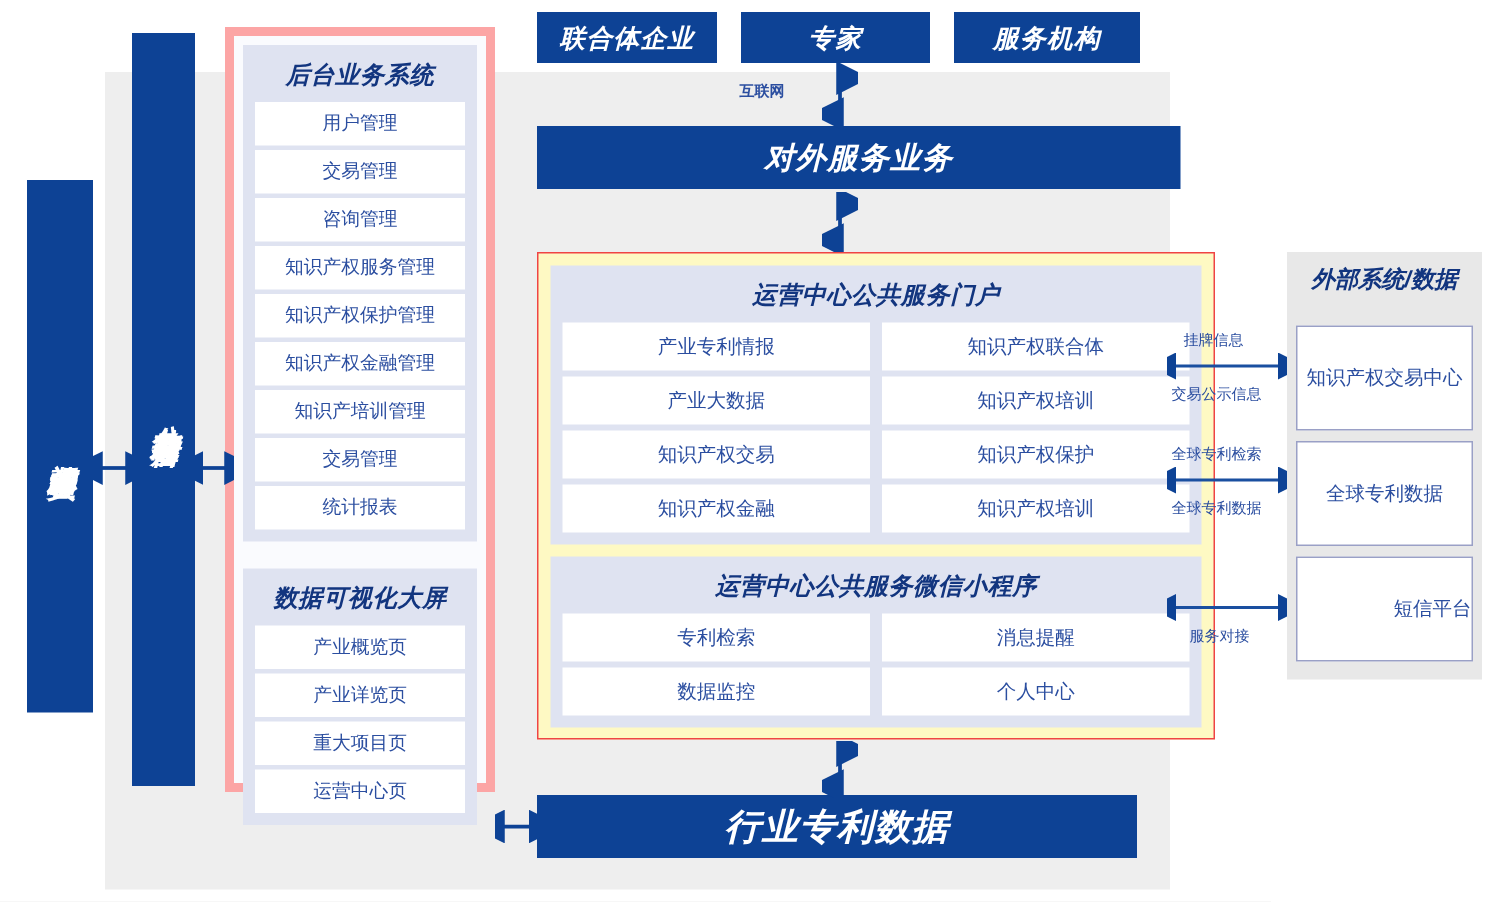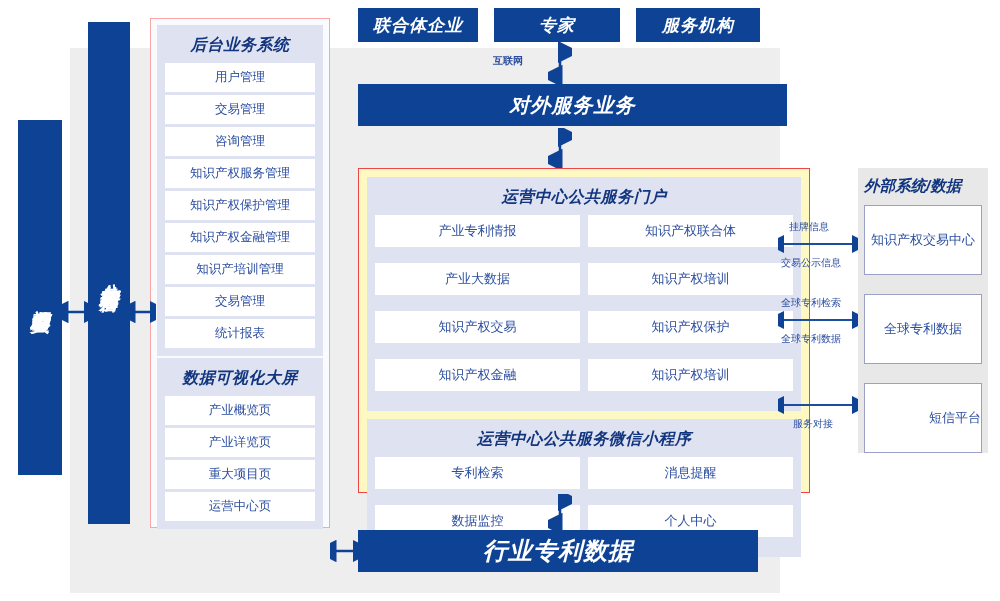--- a/index.html
+++ b/index.html
@@ -42,28 +42,28 @@
     font-size:19px;
     padding:6px 0;
     line-height:1.35;
   }
   #vbar-admin{ left:18px; top:120px; width:44px; height:355px; }
   #vbar-public{ left:88px; top:22px; width:42px; height:502px; }
 
   
   #backendcol{
     position:absolute; left:150px; top:18px; width:180px; height:510px;
-    border:1px solid #fca5a5; background:#fafbfe;
+    border:6px solid #fca5a5; background:#fafbfe;
     padding:6px;
   }
   .panel{
     background:#dfe3f1;
     padding:6px 8px 8px 8px;
   }
-  .panel + .panel{ margin-top:2px; }
+  .panel + .panel{ margin-top:18px; }
   .panel-title{
     text-align:center; color:#12357f; font-weight:bold; font-style:italic;
     font-size:16px; padding:4px 0 7px 0; letter-spacing:.5px;
   }
   .cell{
     background:#ffffff;
     color:#2b4ea0;
     font-size:12.5px;
     text-align:center;
     padding:6px 2px;
@@ -75,40 +75,40 @@
   
   #svc-top{
     position:absolute; left:358px; top:84px; width:429px; height:42px;
     font-size:20px;
   }
   #centerbox{
     position:absolute; left:358px; top:168px; width:452px; height:325px;
     border:1px solid #ef4444; background:#fef9c3; padding:8px;
   }
   .grid2{ display:grid; grid-template-columns:1fr 1fr; gap:4px 8px; }
-  .grid2 .cell{ margin-bottom:12px; padding:7px 2px; font-size:13px; }
+  .grid2 .cell{ margin-bottom:0; padding:7px 2px; font-size:13px; }
   #svc-bottom{
     position:absolute; left:358px; top:530px; width:400px; height:42px;
     font-size:24px;
   }
 
   
   #extcol{
     position:absolute; left:858px; top:168px; width:130px; height:285px;
     background:#e8e8e8; padding:6px;
   }
   #ext-title{
-    color:#12357f; font-weight:bold; font-style:italic;
-    font-size:15.5px; padding:2px 0 8px 0;
+    text-align:center; color:#12357f; font-weight:bold; font-style:italic;
+    font-size:15.5px; padding:2px 0 20px 0;
   }
   #extcol .extcell{
     background:#ffffff; border:1px solid #9aa0c6; color:#2b4ea0;
     font-size:13px; text-align:center; height:70px;
     display:flex; align-items:center; justify-content:center;
-    line-height:1.35; margin-bottom:19px;
+    line-height:1.35; margin-bottom:7px;
   }
   #extcol .extcell:last-child{ margin-bottom:0;justify-content:flex-end; }
 
   
   .arrow{ position:absolute; }
   .lbl{
     position:absolute; color:#2b4ea0; font-size:10px; white-space:nowrap;
   }
   .lbl.b{ font-weight:bold; }
 </style>

